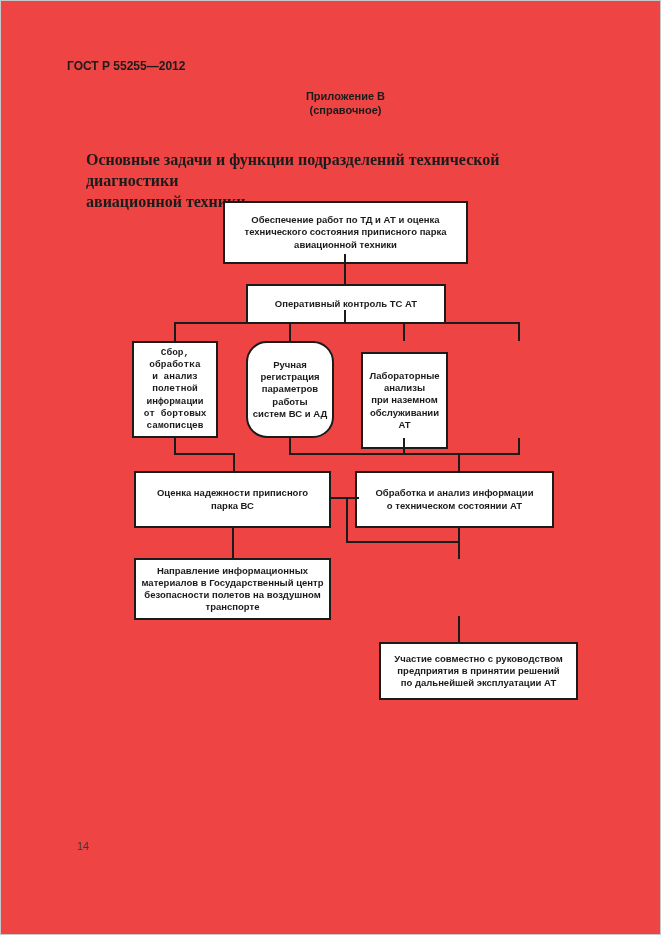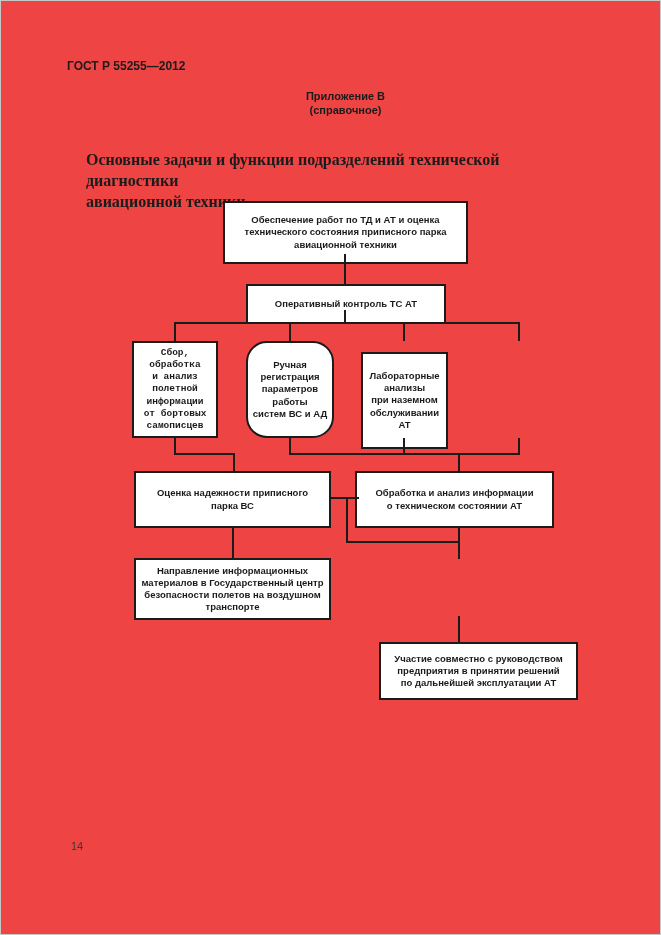--- a/index.html
+++ b/index.html
@@ -13,21 +13,21 @@
   .fig-title{position:absolute;left:85px;top:149px;width:490px;text-align:left;font-size:16px;font-weight:bold;line-height:1.3;white-space:pre-line;font-family:Liberation Serif, serif;}
   .node{
     position:absolute;box-sizing:border-box;border:2px solid #1b1b1b;background:#fff;
     display:flex;align-items:center;justify-content:center;
     text-align:center;font-size:9.5px;font-weight:bold;line-height:1.28;
     white-space:pre-line;padding:2px;
   }
   .v,.h{position:absolute;background:#1b1b1b;}
   .v{width:2px;}
   .h{height:2px;}
-  .page-number{position:absolute;left:70px;top:839px;font-size:11px;color:#3a3a3a;}
+  .page-number{position:absolute;left:76px;top:839px;font-size:11px;color:#3a3a3a;}
 </style>
 </head>
 <body>
 
 <div class="page">
 
   <div class="doc-number">ГОСТ Р 55255—2012</div>
   <div class="annex">Приложение В
 (справочное)</div>
   <div class="fig-title">Основные задачи и функции подразделений технической диагностики

